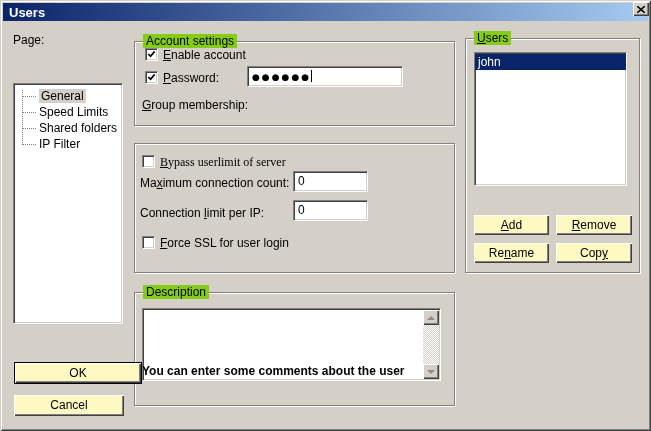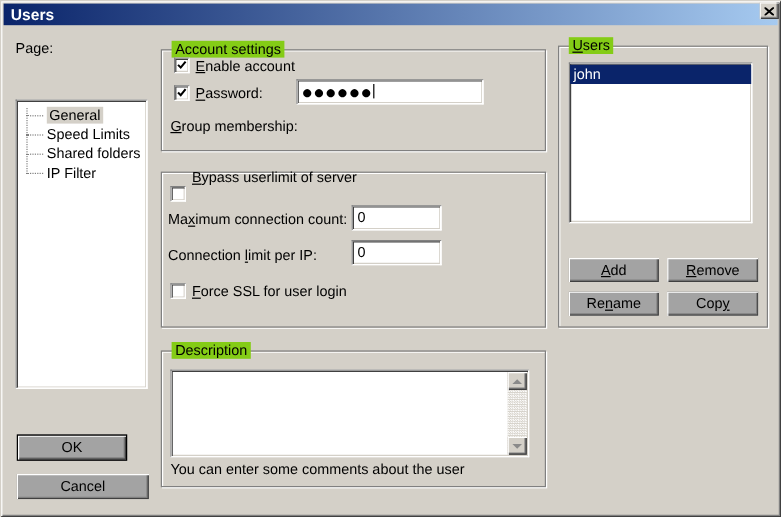--- a/index.html
+++ b/index.html
@@ -36,21 +36,21 @@
   .group {
     position:absolute; border:1px solid #808080;
     box-shadow: 1px 1px 0 #ffffff, inset 1px 1px 0 #ffffff;
   }
   .group .legend {
     position:absolute; top:-8px; left:8px; background:#84cc16; padding:0 3px;
     height:14px; line-height:14px; white-space:nowrap;
   }
 
   .btn {
-    position:absolute; background:#a3a3a3; text-align:center;
+    position:absolute; background:#fef9c3; text-align:center;
     box-shadow: inset 1px 1px 0 #ffffff, inset -1px -1px 0 #404040, inset -2px -2px 0 #808080;
     cursor:default; white-space:nowrap;
   }
   .btn.default { border:1px solid #000; }
 
   .checkbox {
     position:absolute; width:13px; height:13px; background:#fff;
     border:1px solid; border-color:#808080 #fff #fff #808080;
     box-shadow: inset 1px 1px 0 #404040, inset -1px -1px 0 #d4d0c8;
     display:flex; align-items:center; justify-content:center;
@@ -126,21 +126,21 @@
       </svg>
   </div>
   <div class="label" style="left:163px; top:71px;"><u>P</u>assword:</div>
   <div class="sunken field" style="left:247px; top:66px; width:156px; height:21px;">
     <span class="password-dots">●●●●●●</span><span class="caret"></span>
   </div>
   <div class="label" style="left:142px; top:98px;"><u>G</u>roup membership:</div>
 
   <div class="group" style="left:134px; top:143px; width:321px; height:130px;"></div>
   <div class="checkbox" style="left:142px; top:155px;"></div>
-  <div class="label" style="left:160px; top:141px;"><u>B</u>ypass userlimit of server</div>
+  <div class="label" style="left:160px; top:155px;font-family:Liberation Serif, serif;"><u>B</u>ypass userlimit of server</div>
   <div class="label" style="left:140px; top:176px;">Ma<u>x</u>imum connection count:</div>
   <div class="sunken field" style="left:293px; top:171px; width:75px; height:21px;">
     <span>0</span>
   </div>
   <div class="label" style="left:140px; top:206px;">Connection <u>l</u>imit per IP:</div>
   <div class="sunken field" style="left:293px; top:200px; width:75px; height:21px;">
     <span>0</span>
   </div>
   <div class="checkbox" style="left:142px; top:236px;"></div>
   <div class="label" style="left:160px; top:236px;"><u>F</u>orce SSL for user login</div>
@@ -152,31 +152,31 @@
     <span></span>
     <div class="scrollbar">
       <div class="sb-btn" style="top:0;">
           <div class="tri-up-g"></div>
         </div>
       <div class="sb-btn" style="bottom:0;">
           <div class="tri-down-g"></div>
         </div>
     </div>
   </div>
-  <div class="label" style="left:142px; top:384px;">You can enter some comments about the user</div>
+  <div class="label" style="left:142px; top:364px;font-weight:bold;">You can enter some comments about the user</div>
 
   <div class="group" style="left:465px; top:38px; width:175px; height:235px;">
     <div class="legend"><u>U</u>sers</div>
   </div>
   <div class="sunken" style="position:absolute; left:474px; top:52px; width:153px; height:134px; padding-top:1px;">
     <div class="list-row-selected">
       <span>john</span>
     </div>
   </div>
   <div class="btn" style="left:474px; top:215px; width:75px; height:20px; line-height:20px;"><span><u>A</u>dd</span></div>
   <div class="btn" style="left:556px; top:215px; width:76px; height:20px; line-height:20px;"><span><u>R</u>emove</span></div>
   <div class="btn" style="left:474px; top:243px; width:75px; height:20px; line-height:20px;"><span>Re<u>n</u>ame</span></div>
   <div class="btn" style="left:556px; top:243px; width:76px; height:20px; line-height:20px;"><span>Cop<u>y</u></span></div>
 
-  <div class="btn default" style="left:14px; top:362px; width:92px; height:22px; line-height:20px;"><span>OK</span></div>
+  <div class="btn default" style="left:14px; top:362px; width:128px; height:22px; line-height:20px;"><span>OK</span></div>
   <div class="btn" style="left:14px; top:395px; width:110px; height:21px; line-height:21px;"><span>Cancel</span></div>
 
 </div>
 
 </body></html>

